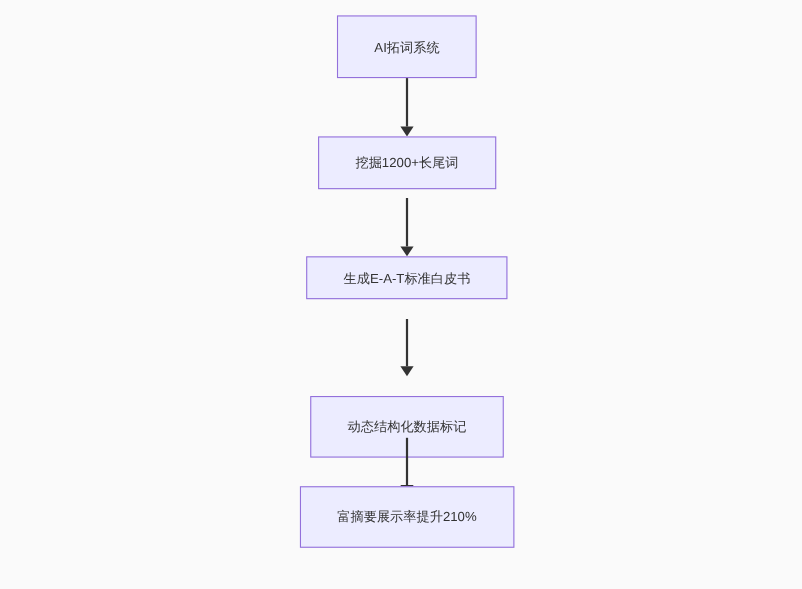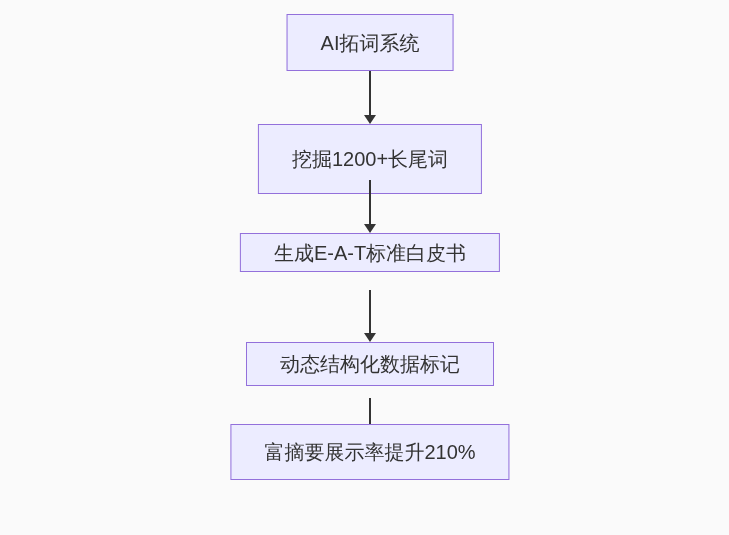--- a/index.html
+++ b/index.html
@@ -23,33 +23,33 @@
     overflow: hidden;
   }
   .node {
     position: absolute;
     left: 370px;
     transform: translateX(-50%);
     box-sizing: border-box;
     background: var(--node-fill);
     border: 1px solid var(--node-border);
     color: var(--text);
-    font-size: 20px;
+    font-size: 12px;
     line-height: 1;
     display: flex;
     align-items: center;
     justify-content: center;
     padding: 0 33px;
     white-space: nowrap;
   }
   .node-1 { top: 14px;  height: 57px; }
-  .node-2 { top: 124px; height: 70px; }
+  .node-2 { top: 124px; height: 48px; }
   .node-3 { top: 233px; height: 39px; }
-  .node-4 { top: 342px; height: 44px; }
-  .node-5 { top: 424px; height: 56px; }
+  .node-4 { top: 360px; height: 56px; }
+  .node-5 { top: 442px; height: 56px; }
 
   .arrow {
     position: absolute;
     left: 370px;
     transform: translateX(-50%);
     width: 12px;
     display: flex;
     flex-direction: column;
     align-items: center;
   }

